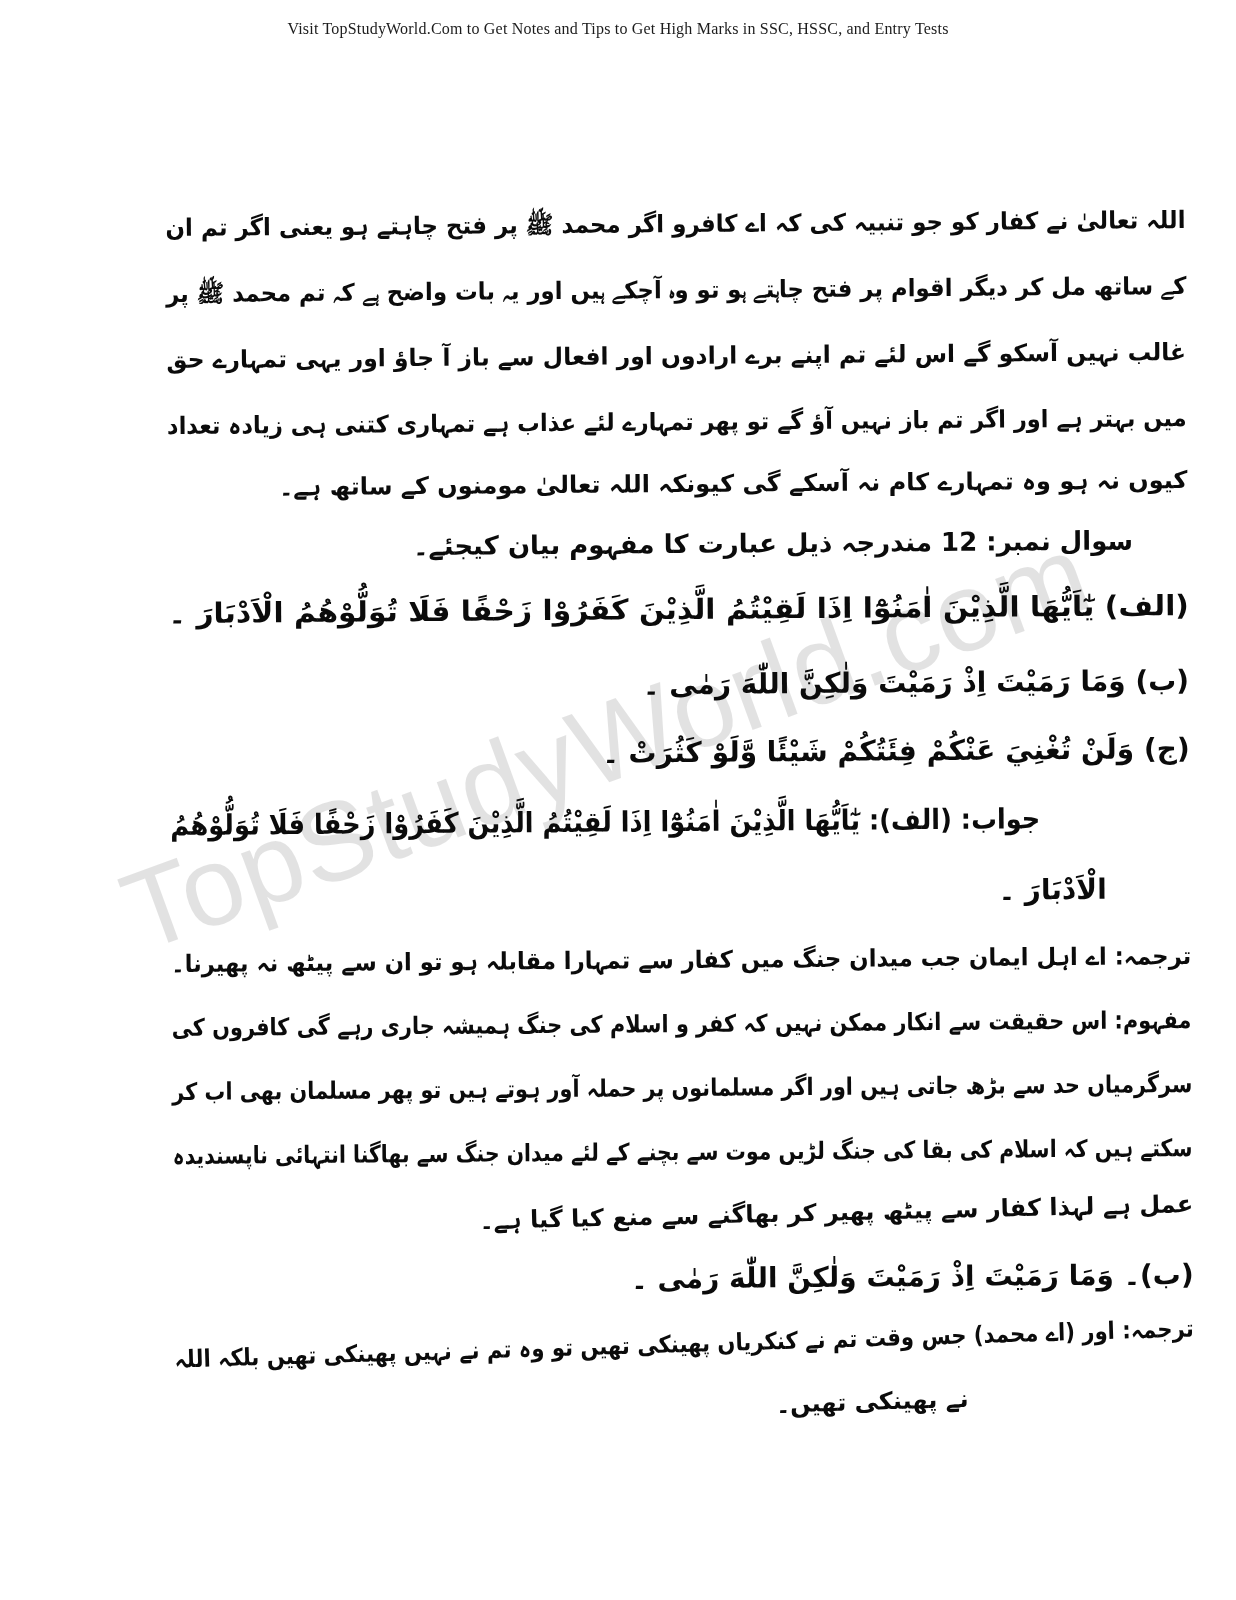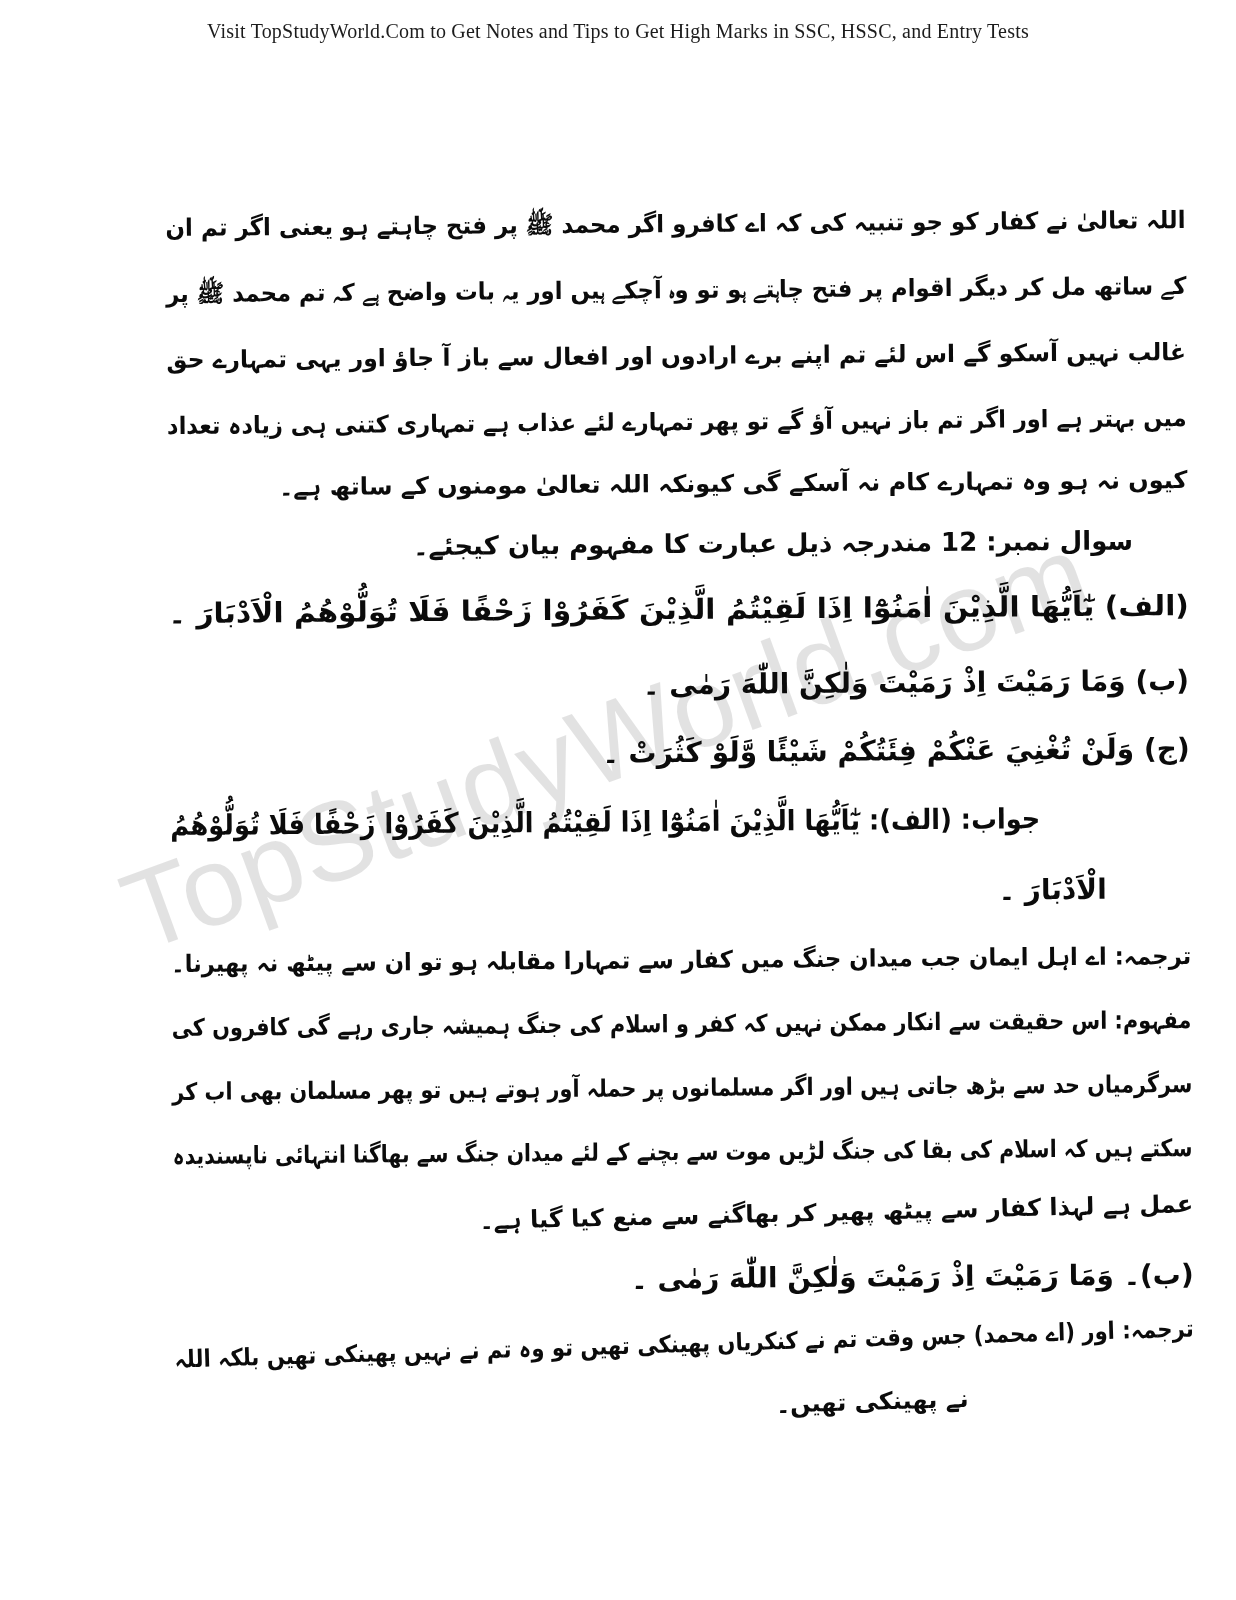--- a/index.html
+++ b/index.html
@@ -5,21 +5,21 @@
   html,body{margin:0;padding:0;}
   body{
     width:1236px;height:1600px;position:relative;overflow:hidden;
     background:#ffffff;
     font-family:"DejaVu Sans",sans-serif;
   }
   .page-header{
     position:absolute;top:20px;left:0;width:1236px;
     text-align:center;
     font-family:"Liberation Serif",serif;
-    font-size:20px;color:#1c1c1c;letter-spacing:0.2px;
+    font-size:16px;color:#1c1c1c;letter-spacing:0.2px;
   }
   .watermark{
     position:absolute;left:128px;top:852px;
     transform:rotate(-20deg);transform-origin:0 50%;
     font-family:"Liberation Sans",sans-serif;
     font-size:112px;font-weight:400;letter-spacing:1px;
     color:rgba(0,0,0,0.115);
     white-space:nowrap;z-index:0;user-select:none;
   }
   .scan{

